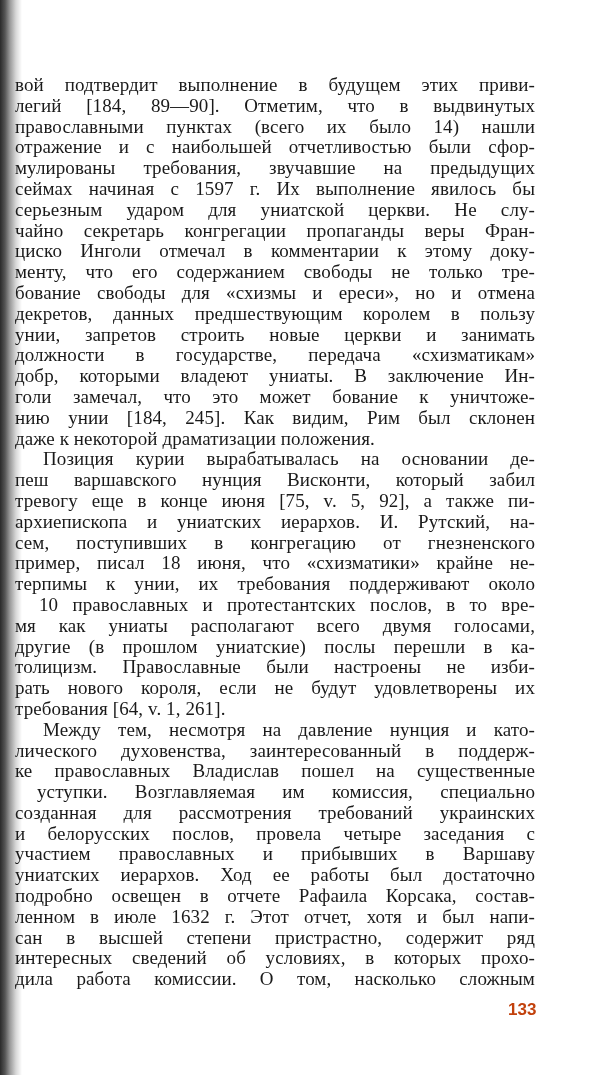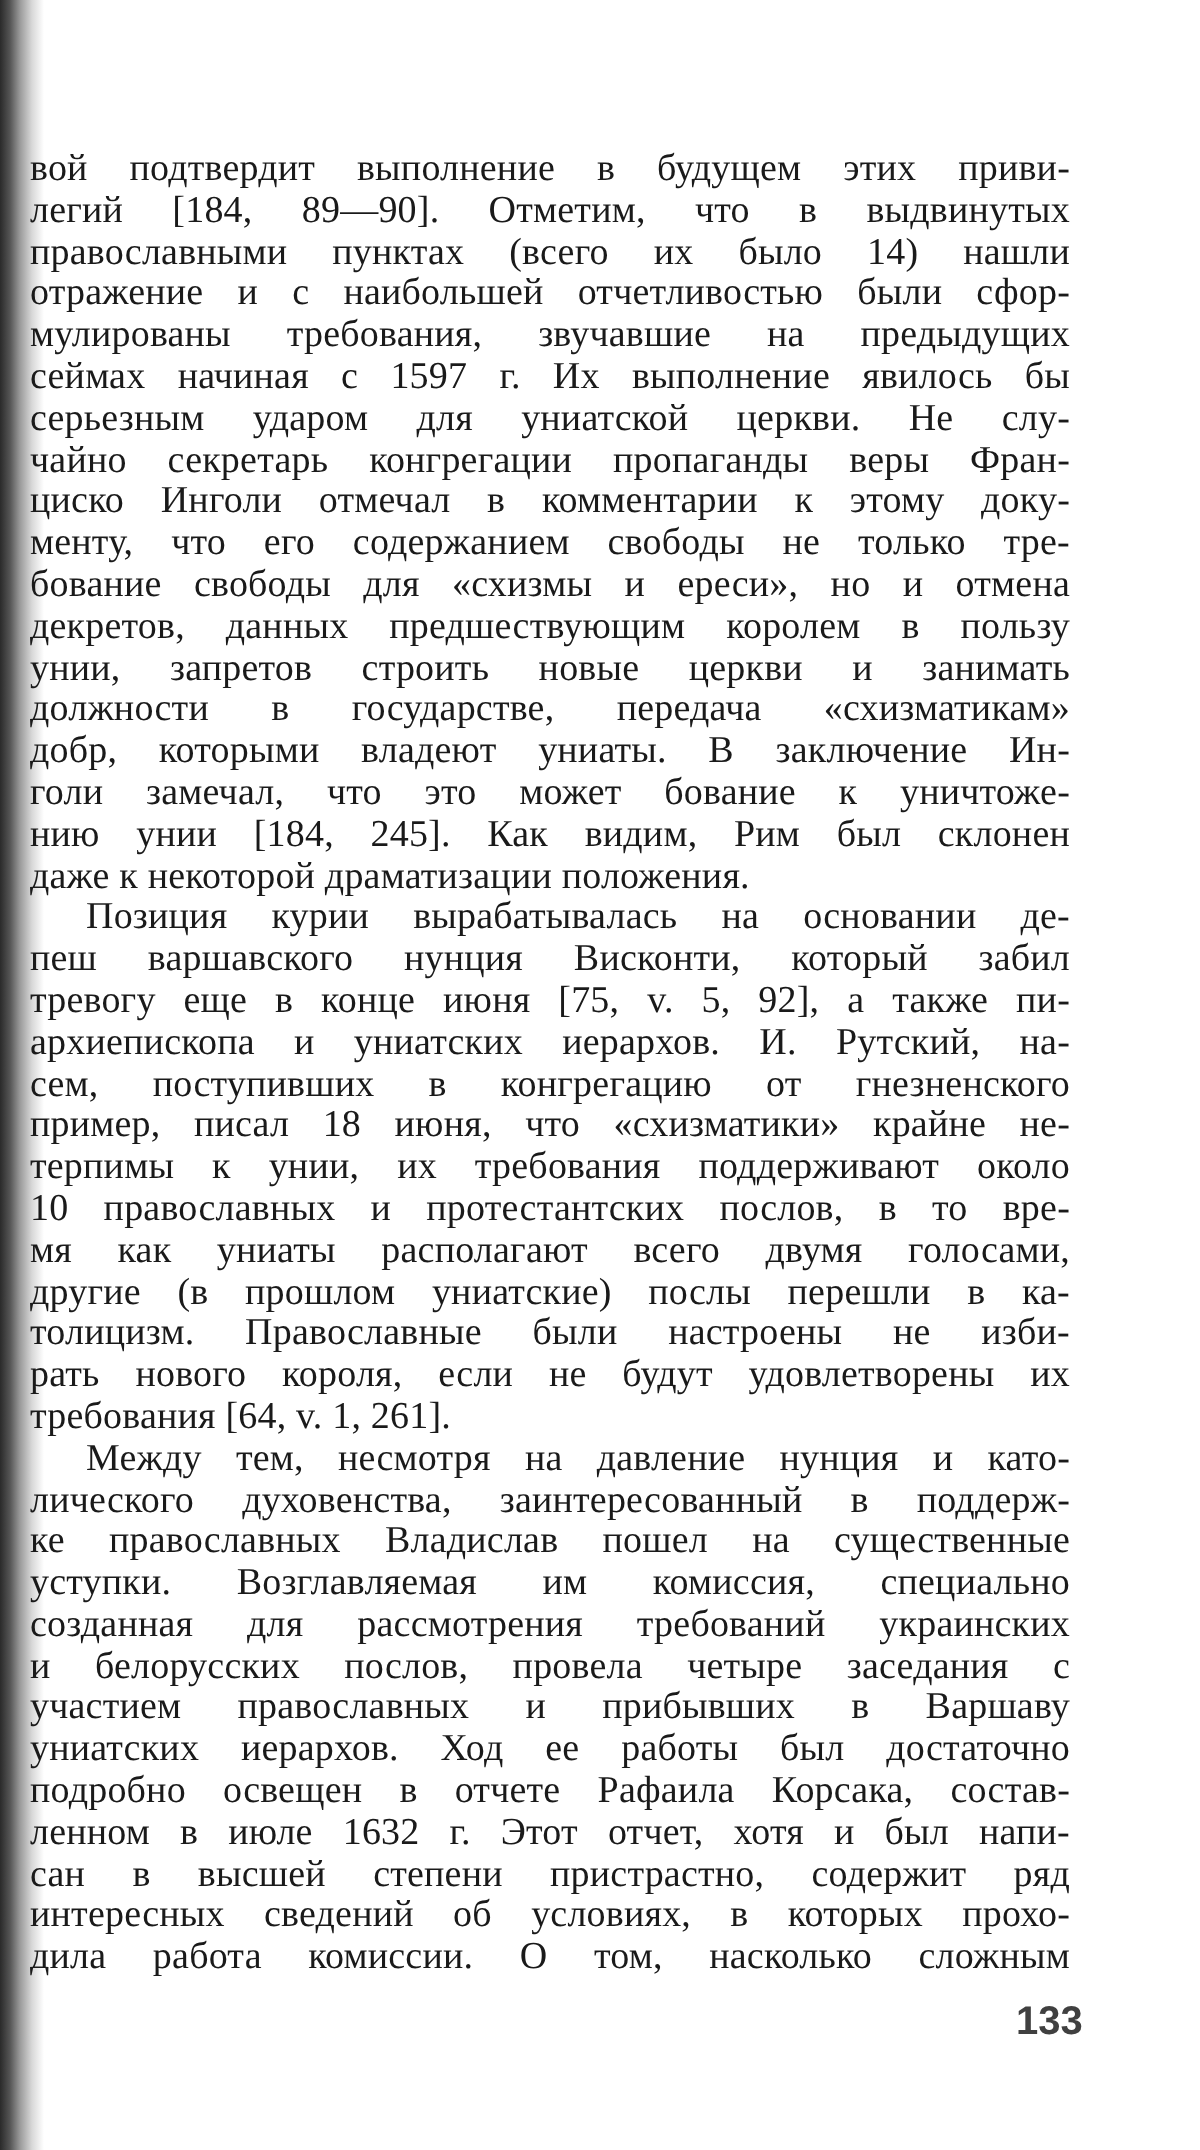--- a/index.html
+++ b/index.html
@@ -46,22 +46,22 @@
     }
     .line.indent {
       padding-left: 28px;
     }
     .page-number {
       position: absolute;
       left: 508px;
       top: 1000px;
       font-family: "Liberation Sans", sans-serif;
       font-weight: bold;
-      font-size: 20px;
-      color: #404040;
+      font-size: 17px;
+      color: #c2410c;
     }
   </style>
 </head>
 <body>
 
 <div class="page-edge"></div>
 
 <div class="text-block">
 
   <div>
@@ -86,33 +86,33 @@
   </div>
 
   <div>
     <span class="line indent" style="display: block; width: auto; word-spacing: 2.4px;">Позиция курии вырабатывалась на основании де-</span>
     <span class="line" style="display: block; width: auto; word-spacing: 5.4px;">пеш варшавского нунция Висконти, который забил</span>
     <span class="line" style="display: block; width: auto; word-spacing: 2.18182px;">тревогу еще в конце июня [75, v. 5, 92], а также пи-</span>
     <span class="line" style="display: block; width: auto; word-spacing: 1.66667px;">архиепископа и униатских иерархов. И. Рутский, на-</span>
     <span class="line" style="display: block; width: auto; word-spacing: 7.4px;">сем, поступивших в конгрегацию от гнезненского</span>
     <span class="line" style="display: block; width: auto; word-spacing: 0.571429px;">пример, писал 18 июня, что «схизматики» крайне не-</span>
     <span class="line" style="display: block; width: auto; word-spacing: 0.833333px;">терпимы к унии, их требования поддерживают около</span>
-    <span class="line" style="display: block; width: auto; word-spacing: 1.57143px;">10 православных и протестантских послов, в то вре-</span>
+    <span class="line" style="display: block; width: auto; word-spacing: 1.57143px; margin-left: 24px;">10 православных и протестантских послов, в то вре-</span>
     <span class="line" style="display: block; width: auto; word-spacing: 5.33333px;">мя как униаты располагают всего двумя голосами,</span>
     <span class="line" style="display: block; width: auto; word-spacing: 2.42857px;">другие (в прошлом униатские) послы перешли в ка-</span>
     <span class="line" style="display: block; width: auto; word-spacing: 5.2px;">толицизм. Православные были настроены не изби-</span>
     <span class="line" style="display: block; width: auto; word-spacing: 1.85714px;">рать нового короля, если не будут удовлетворены их</span>
     <span class="line last">требования [64, v. 1, 261].</span>
   </div>
 
   <div>
     <span class="line indent" style="display: block; width: auto; word-spacing: 1.71429px;">Между тем, несмотря на давление нунция и като-</span>
     <span class="line" style="display: block; width: auto; word-spacing: -1px;">лического духовенства, заинтересованный в поддерж-</span>
     <span class="line" style="display: block; width: auto; word-spacing: 1.4px;">ке православных Владислав пошел на существенные</span>
-    <span class="line" style="display: block; width: auto; word-spacing: 9.25px;">уступки. Возглавляемая им комиссия, специально</span>
+    <span class="line" style="display: block; width: auto; word-spacing: 9.25px; margin-left: 22px;">уступки. Возглавляемая им комиссия, специально</span>
     <span class="line" style="display: block; width: auto; word-spacing: 2.5px;">созданная для рассмотрения требований украинских</span>
     <span class="line" style="display: block; width: auto; word-spacing: 4.66667px;">и белорусских послов, провела четыре заседания с</span>
     <span class="line" style="display: block; width: auto; word-spacing: 8.6px;">участием православных и прибывших в Варшаву</span>
     <span class="line" style="display: block; width: auto; word-spacing: 3.16667px;">униатских иерархов. Ход ее работы был достаточно</span>
     <span class="line" style="display: block; width: auto; word-spacing: 0.5px;">подробно освещен в отчете Рафаила Корсака, состав-</span>
     <span class="line" style="display: block; width: auto; word-spacing: 2.6px;">ленном в июле 1632 г. Этот отчет, хотя и был напи-</span>
     <span class="line" style="display: block; width: auto; word-spacing: 6.5px;">сан в высшей степени пристрастно, содержит ряд</span>
     <span class="line" style="display: block; width: auto; word-spacing: 1.66667px;">интересных сведений об условиях, в которых прохо-</span>
     <span class="line" style="display: block; width: auto; word-spacing: 6px;">дила работа комиссии. О том, насколько сложным</span>
   </div>

